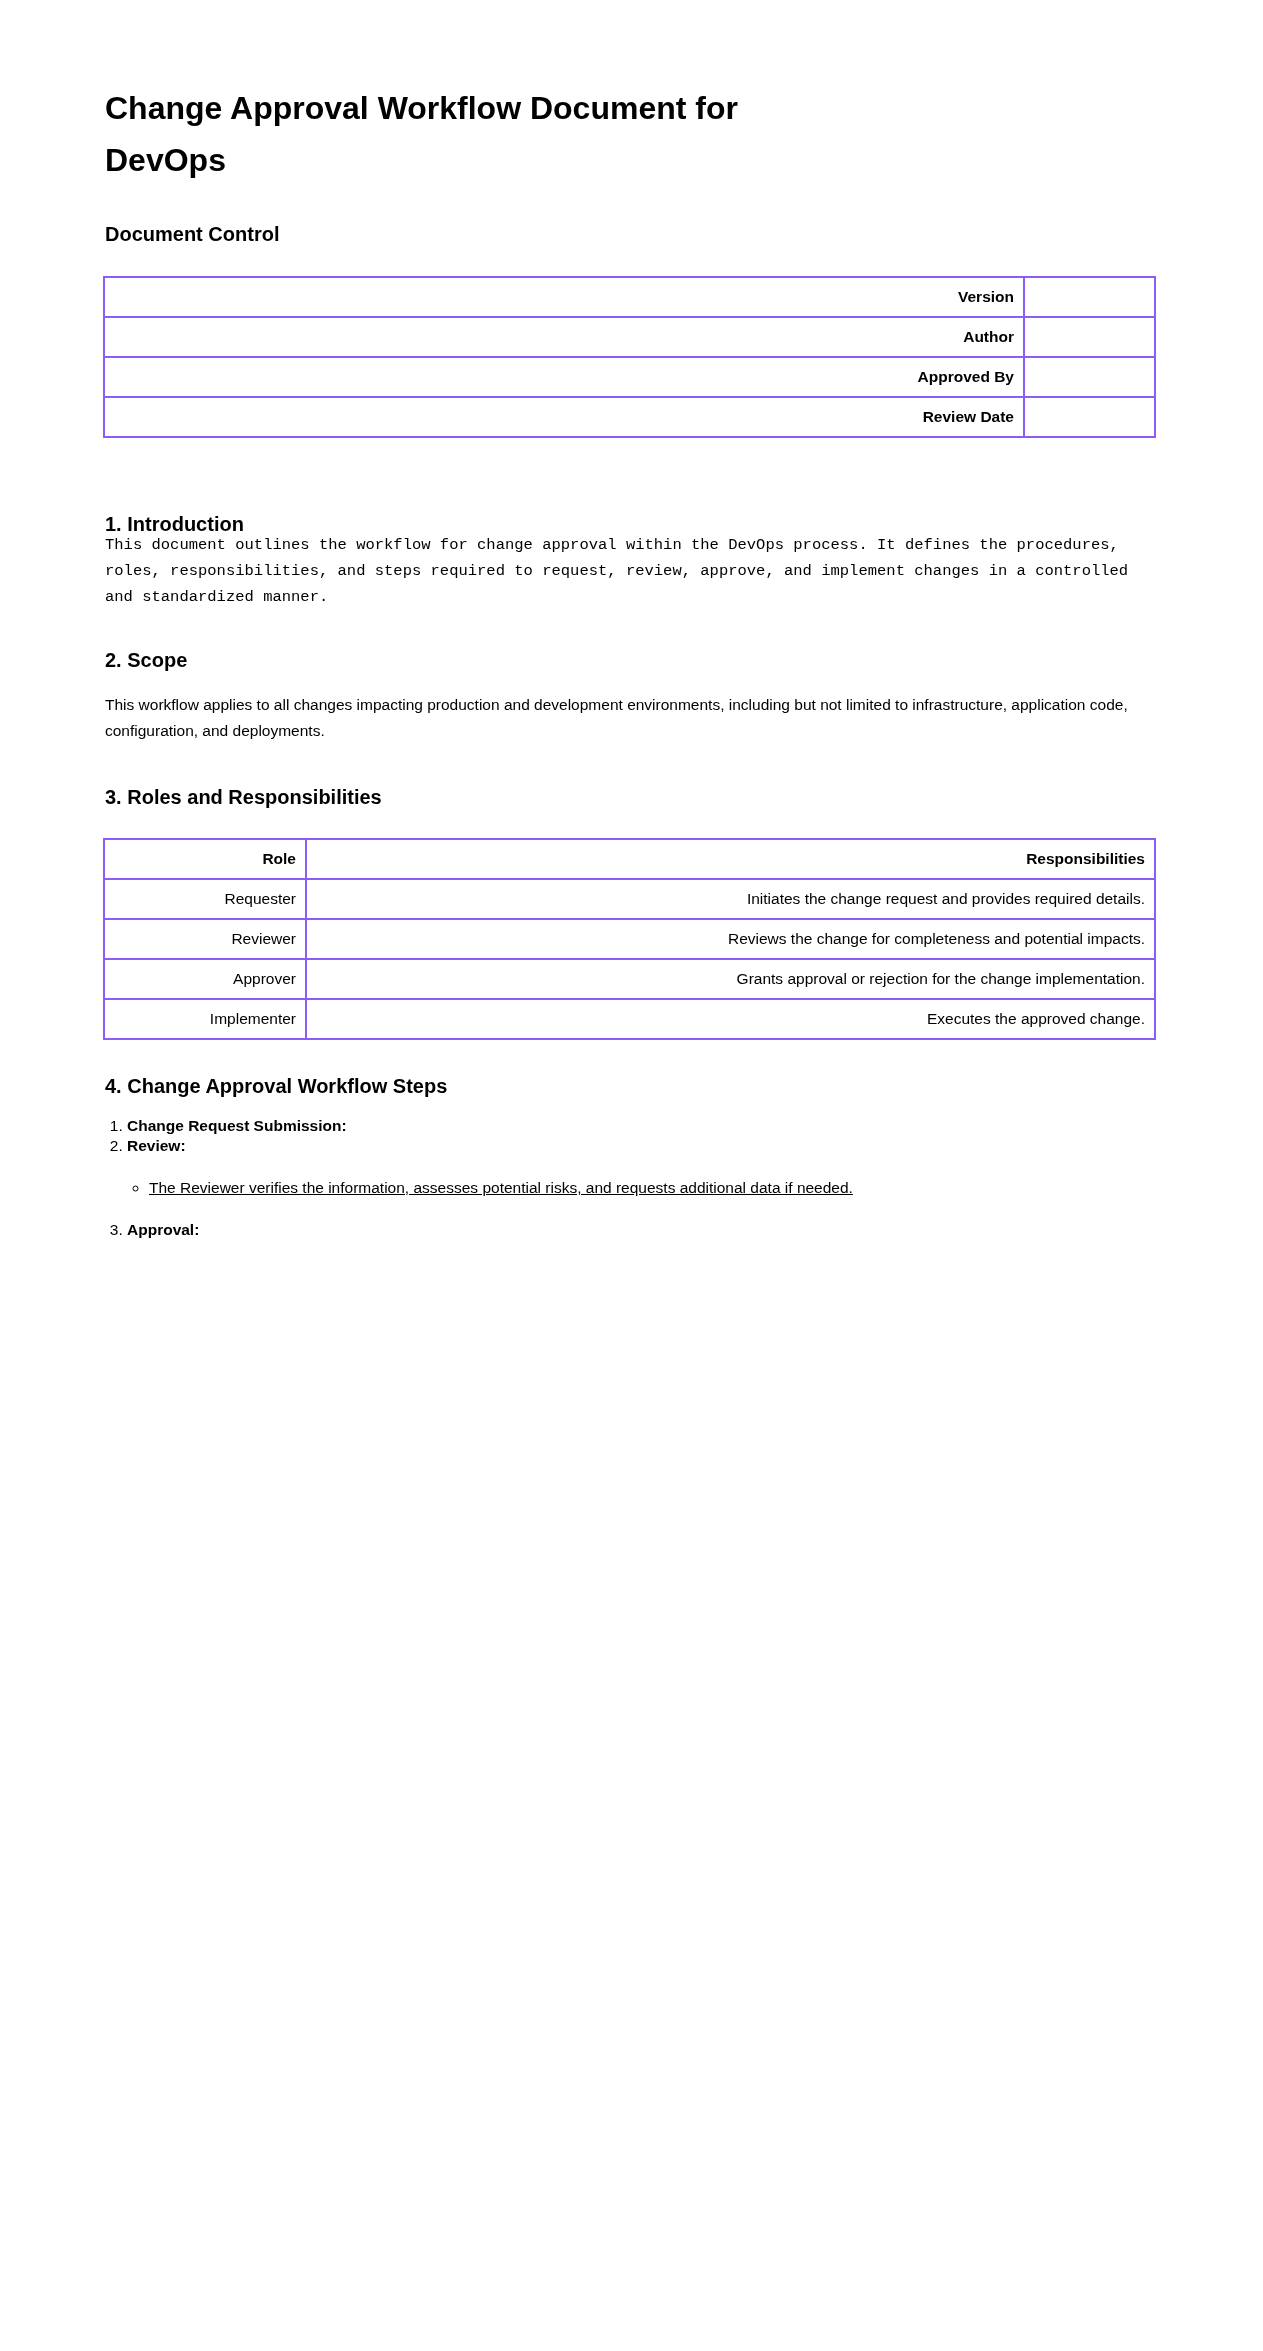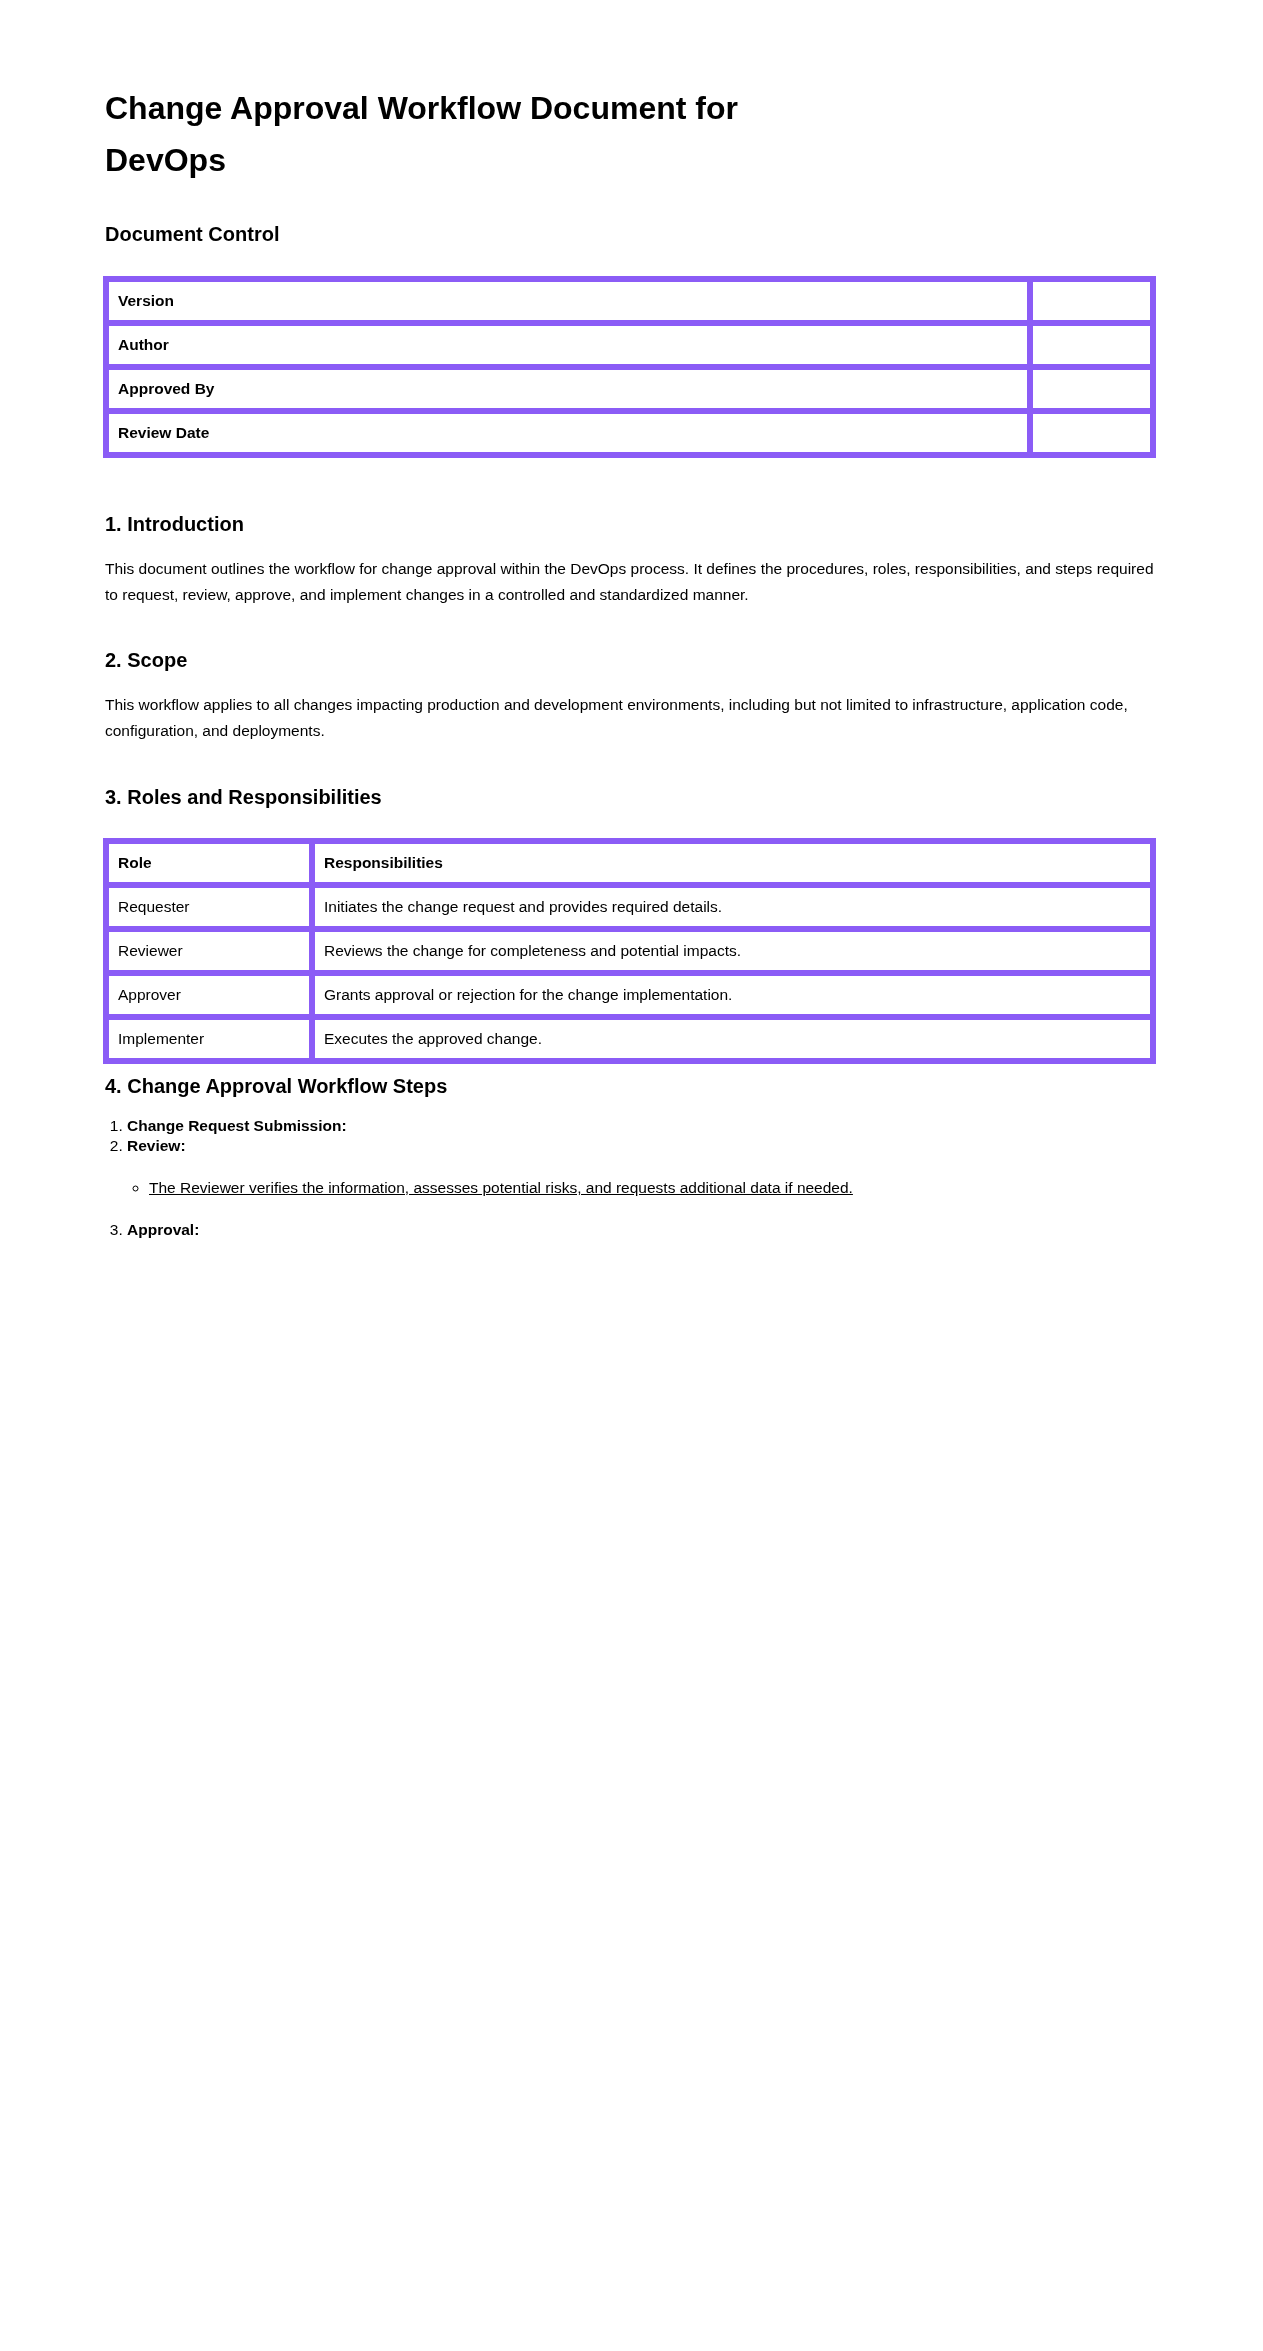--- a/index.html
+++ b/index.html
@@ -4,21 +4,21 @@
 <style>
   html, body { margin: 0; padding: 0; background: #ffffff; }
   body { width: 1263px; height: 2351px; position: relative; overflow: hidden;
          font-family: "Liberation Sans", sans-serif; color: #000; }
   .clip { position: absolute; left: 0; top: 0; width: 1263px; height: 1296px; overflow: hidden; }
   .page { position: absolute; left: 105px; top: 0; width: 1052px; }
   h1 { font-size: 32px; font-weight: bold; line-height: 52px; margin: 0; position: absolute; top: 82px; left: 0; width: 700px; }
   h2 { font-size: 20px; font-weight: bold; margin: 0; position: absolute; left: 0; line-height: 24px; }
   p.body { font-size: 15.5px; line-height: 26px; margin: 0; position: absolute; left: 0; width: 1052px; }
   table { border-collapse: collapse; position: absolute; left: -2px; width: 1053px; font-size: 15.5px; }
-  td, th { border: 6px solid #8b5cf6; padding: 0 9px; height: 38px; text-align: left; vertical-align: middle; }
+  td, th { border: 2px solid #8b5cf6; padding: 0 9px; height: 38px; text-align: right; vertical-align: middle; }
   .ctrl td.label { font-weight: bold; width: 900px; }
   .roles th { font-weight: bold; }
   .roles td.role, .roles th.role { width: 182px; }
   ol.steps { position: absolute; left: 0; top: 1116px; margin: 0; padding: 0 0 0 22px; font-size: 15.5px; width: 1030px; }
   ol.steps > li { margin: 0 0 0 0; line-height: 20px; text-decoration: underline; }
   ol.steps > li > .step-title { font-weight: bold; display: inline-block; }
   ol.steps ul { list-style: circle; margin: 22px 0 22px 0; padding-left: 22px; }
   ol.steps ul li { line-height: 20px; }
 </style>
 </head>
@@ -46,21 +46,21 @@
           <td></td>
         </tr>
         <tr>
           <td class="label">Review Date</td>
           <td></td>
         </tr>
       </tbody>
     </table>
 
     <h2 style="top:512px;">1. Introduction</h2>
-    <p class="body" style="top:556px;">This document outlines the workflow for change approval within the DevOps process. It defines the procedures, roles, responsibilities, and steps required to request, review, approve, and implement changes in a controlled and standardized manner.</p>
+    <p class="body" style="top:532px;font-family:Liberation Mono, monospace;">This document outlines the workflow for change approval within the DevOps process. It defines the procedures, roles, responsibilities, and steps required to request, review, approve, and implement changes in a controlled and standardized manner.</p>
 
     <h2 style="top:648px;">2. Scope</h2>
     <p class="body" style="top:692px;">This workflow applies to all changes impacting production and development environments, including but not limited to infrastructure, application code, configuration, and deployments.</p>
 
     <h2 style="top:785px;">3. Roles and Responsibilities</h2>
 
     <table class="roles" style="top:838px;border-radius:16px;">
       <thead>
         <tr>
           <th class="role">Role</th>

